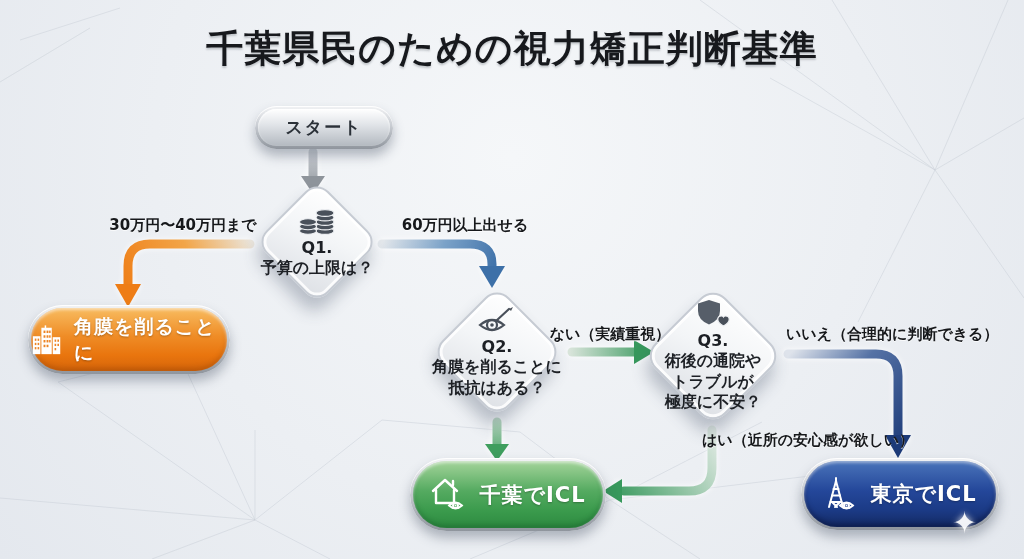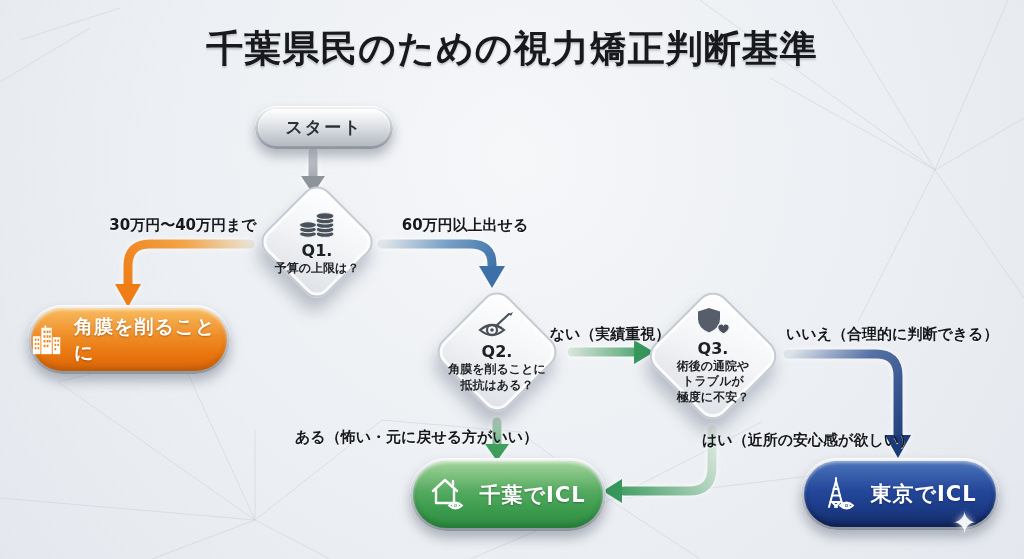--- a/index.html
+++ b/index.html
@@ -87,21 +87,21 @@
     background:linear-gradient(160deg,#ffffff 0%,#f3f5f7 45%,#dde0e5 100%);
     border:2px solid #c6cbd3;
     box-shadow:7px 11px 16px rgba(60,72,95,.3), 0 0 0 3px rgba(255,255,255,.85) inset;
   }
   .diamond-content {
     position:absolute; inset:0; z-index:2;
     display:flex; flex-direction:column; align-items:center; justify-content:center;
     text-align:center; gap:1px;
   }
   .q-id { font-size:16px; font-weight:800; color:#1d2025; }
-  .q-text { font-size:12px; font-weight:800; color:#1d2025; white-space:pre-line; line-height:1.3; }
+  .q-text { font-size:16px; font-weight:800; color:#1d2025; white-space:pre-line; line-height:1.3; }
   #q1-node { left:232px; top:167px; width:170px; height:150px; }
   #q1-node .diamond-shape { left:41px; top:31px; width:88px; height:88px; border-radius:16px; }
   #q2-node { left:412px; top:272px; width:170px; height:160px; }
   #q2-node .diamond-shape { left:38px; top:33px; width:94px; height:94px; border-radius:17px; }
   #q3-node { left:628px; top:271px; width:170px; height:170px; }
   #q3-node .diamond-shape { left:35px; top:35px; width:100px; height:100px; border-radius:18px; }
 
   .q-icon { display:block; }
 
   .sparkle {
@@ -178,21 +178,20 @@
       <path d="M485,444 L509,444 L497,461 Z" fill="#3f9e5e"></path>
       <path d="M885,435 L911,435 L898,458 Z" fill="#1c3a78"></path>
       <path d="M622,479 L622,503 L603,491 Z" fill="#37985c"></path>
     </g>
   </svg>
 
   <div class="edge-label" id="lbl-q1-lasik">30万円〜40万円まで</div>
   <div class="edge-label" id="lbl-q1-q2">60万円以上出せる</div>
   <div class="edge-label" id="lbl-q2-q3">ない（実績重視）</div>
   <div class="edge-label" id="lbl-q3-tokyo">いいえ（合理的に判断できる）</div>
-  <div class="edge-label" id="lbl-q2-chiba">ある（怖い・元に戻せる方がいい）</div>
   <div class="edge-label" id="lbl-q3-chiba">はい（近所の安心感が欲しい）</div>
 
   <div class="bezel" id="start-node">
     <div class="pill-inner">
       <span class="pill-label">スタート</span>
     </div>
   </div>
 
   <div class="diamond" id="q1-node">
     <div class="diamond-shape"></div>

